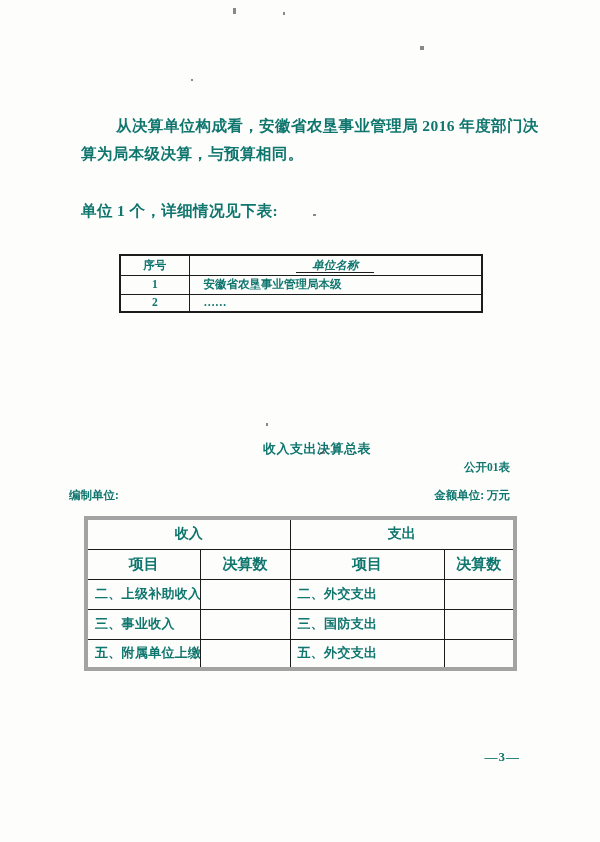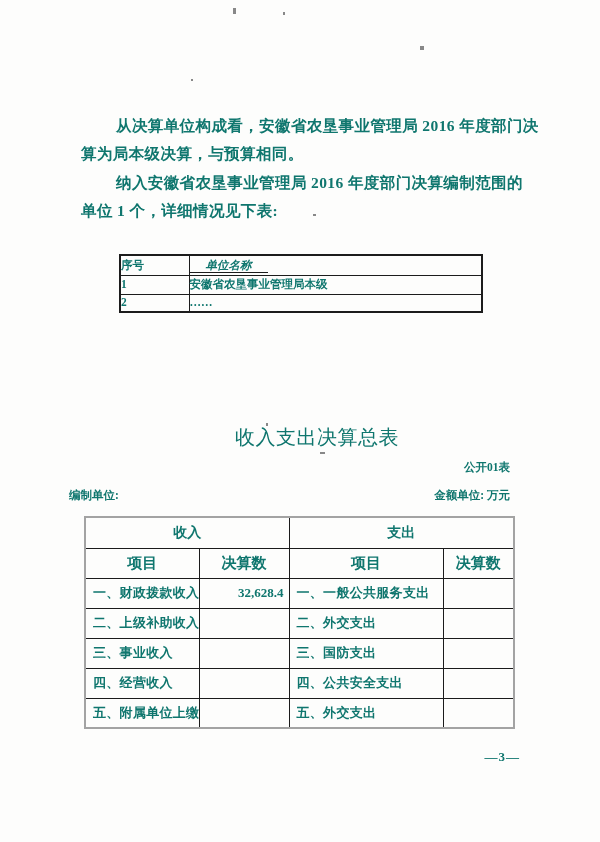--- a/index.html
+++ b/index.html
@@ -26,48 +26,48 @@
     border-collapse:collapse;
     table-layout:fixed;
     border:2px solid #1c1c1c;
     font-size:11.5px; font-weight:700;
   }
   .unit-table td {
     border:1px solid #1c1c1c;
     padding:0;
     line-height:1.1;
   }
-  .unit-table .center { }
-  .unit-table .name { text-align:left; }
+  .unit-table .center { text-align:center; }
+  .unit-table .name { text-align:left; padding-left:14px; }
   .u-underline { border-bottom:1px solid #1c1c1c; padding:0 16px 1px;font-style:italic; }
   
   .section-heading {
     position:absolute; left:115px; top:372px;
     font-size:15.5px; font-weight:700; letter-spacing:0.5px;
     white-space:nowrap;
   }
   .report-title {
-    position:absolute; left:317px; top:424px;
+    position:absolute; left:317px; top:440px;
     transform:translateX(-50%);
-    font-size:20px; font-weight:400; letter-spacing:0.5px;
+    font-size:13px; font-weight:700; letter-spacing:0.5px;
     white-space:nowrap;
   }
   .meta-small {
     position:absolute;
     font-size:11.5px; font-weight:700;
     white-space:nowrap;
     text-align:center;
   }
   
   .main-table {
     position:absolute; left:84px; top:516px;
     width:429px;
     border-collapse:collapse;
     table-layout:fixed;
-    border:2px solid #a3a3a3;
+    border:4px solid #a3a3a3;
   }
   .main-table td {
     border:1px solid #1b1b1b;
     padding:0;
     font-weight:700;
     overflow:hidden;
   }
   .main-table .center { text-align:center; font-size:15px; }
   .main-table .sec { font-size:14px; }
   .main-table .item { text-align:left; font-size:13px; padding-left:7px; letter-spacing:0.3px; white-space:nowrap; }
@@ -78,21 +78,20 @@
   }
   .speck { position:absolute; background:#4a4a4a; opacity:0.65; }
 </style>
 </head>
 <body>
 
 <div class="page">
 
   <div class="body-line" style="left:116px; top:116px;">从决算单位构成看，安徽省农垦事业管理局 2016 年度部门决</div>
   <div class="body-line" style="left:81px;  top:144px;">算为局本级决算，与预算相同。</div>
-  <div class="body-line" style="left:116px; top:173px;">纳入安徽省农垦事业管理局 2016 年度部门决算编制范围的</div>
   <div class="body-line" style="left:81px;  top:201px;">单位 1 个，详细情况见下表:</div>
 
   <table class="unit-table">
     <colgroup>
         <col style="width:69px">
         <col>
       </colgroup>
     <tbody>
       <tr style="height:20px">
         <td class="center">序号</td>
@@ -128,41 +127,29 @@
         <td colspan="2" class="center sec">收入</td>
         <td colspan="2" class="center sec">支出</td>
       </tr>
       <tr style="height:30px">
         <td class="center">项目</td>
         <td class="center">决算数</td>
         <td class="center">项目</td>
         <td class="center">决算数</td>
       </tr>
       <tr style="height:30px">
-        <td class="item">一、财政拨款收入</td>
-        <td class="amt">32,628.4</td>
-        <td class="item">一、一般公共服务支出</td>
-        <td class="amt"></td>
-      </tr>
-      <tr style="height:30px">
         <td class="item">二、上级补助收入</td>
         <td class="amt"></td>
         <td class="item">二、外交支出</td>
         <td class="amt"></td>
       </tr>
       <tr style="height:30px">
         <td class="item">三、事业收入</td>
         <td class="amt"></td>
         <td class="item">三、国防支出</td>
-        <td class="amt"></td>
-      </tr>
-      <tr style="height:30px">
-        <td class="item">四、经营收入</td>
-        <td class="amt"></td>
-        <td class="item">四、公共安全支出</td>
         <td class="amt"></td>
       </tr>
       <tr style="height:30px">
         <td class="item">五、附属单位上缴收入</td>
         <td class="amt"></td>
         <td class="item">五、外交支出</td>
         <td class="amt"></td>
       </tr>
     </tbody>
   </table>

